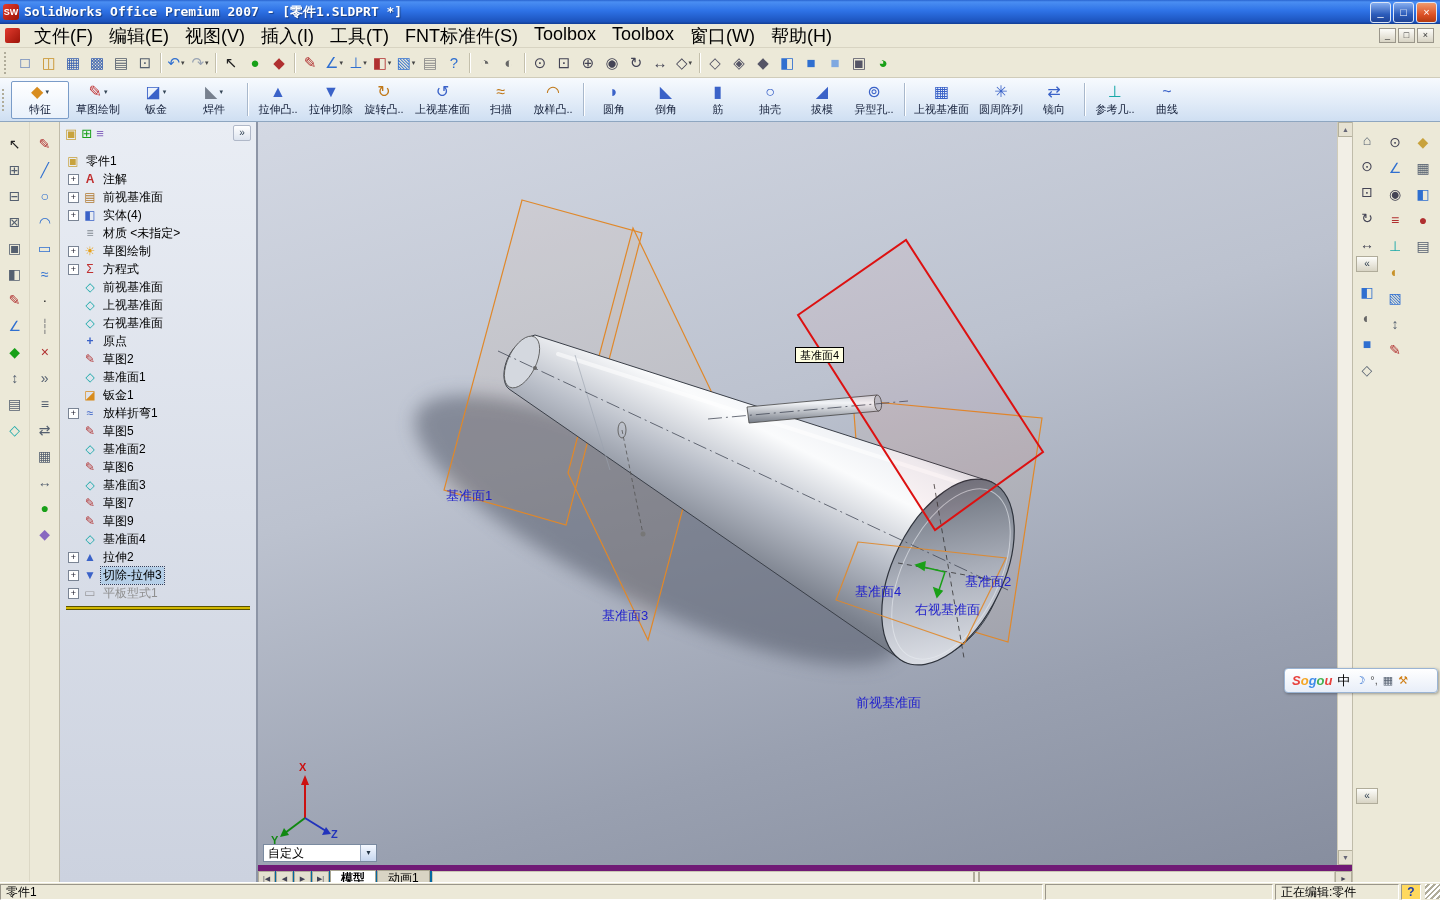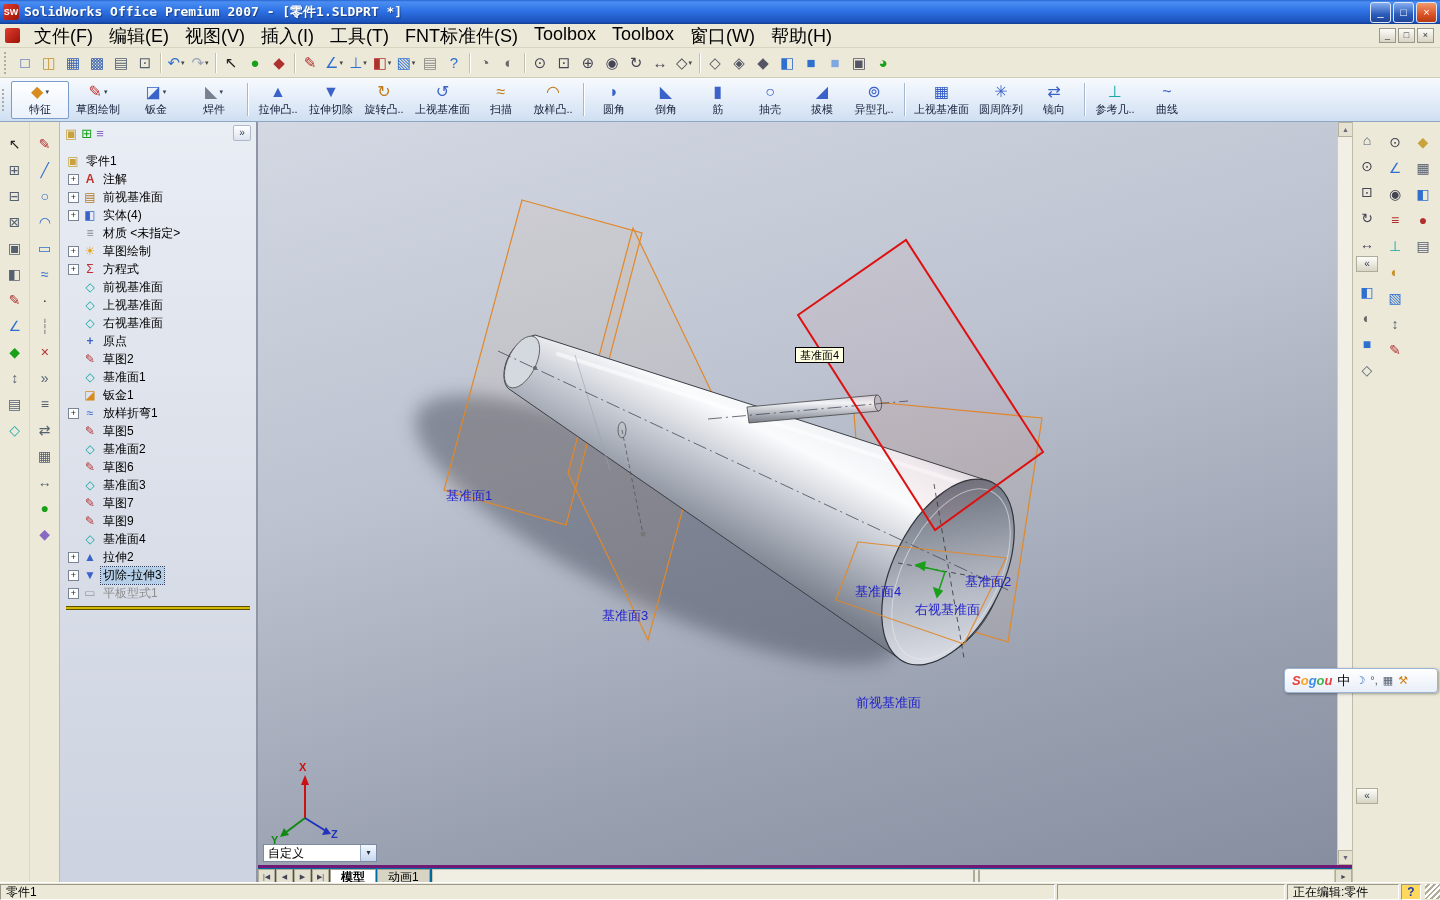--- a/index.html
+++ b/index.html
@@ -95,33 +95,33 @@
 .vscroll{position:absolute;left:1337px;top:122px;width:15px;height:743px;background:#f2efe6;border-left:1px solid #d0ccba}
 .vs-btn{position:absolute;left:0;width:15px;height:15px;background:#e6e2d2;border:1px solid #b4b09c;font-size:7px;text-align:center;line-height:13px;color:#667}
 .vs-btn.up{top:0}.vs-btn.down{bottom:0}
 .right-strip{position:absolute;left:1352px;top:122px;width:88px;height:760px;background:#ECE9D8;border-left:1px solid #c0bcaa}
 .rcol{position:absolute;display:flex;flex-direction:column;gap:2px;align-items:center}
 .rc1a{left:2px;top:6px}.rc1b{left:2px;top:158px}.rc2{left:30px;top:8px}.rc3{left:58px;top:8px}
 .collapse-btn{position:absolute;left:3px;width:22px;height:16px;border:1px solid #b0ac9a;background:linear-gradient(#fdfdfa,#d8d4c4);text-align:center;line-height:14px;font-size:10px;color:#345}
 .cb1{top:134px}.cb2{top:666px}
 
 
-.tabs-row{position:absolute;left:258px;top:865px;width:1094px;height:20px;background:#0369a1;display:flex;align-items:center;border-top:3px solid #701a75}
+.tabs-row{position:absolute;left:258px;top:865px;width:1094px;height:20px;background:#0369a1;display:flex;align-items:center;border-top:6px solid #701a75}
 .tab-nav{width:17px;height:15px;background:#e4e0d0;border:1px solid #b0ac9a;font-size:7px;text-align:center;line-height:13px;color:#445;flex:none}
 .sheet-tab{padding:0 10px;height:16px;line-height:15px;font-size:12px;border:1px solid #a8a492;border-bottom:none;background:#d8d4c4;margin-left:1px;flex:none}
 .sheet-tab.active{background:#fff;font-weight:bold}
 .tab-track{flex:1;height:15px;background:#f0ede2;border:1px solid #cac6b4;position:relative;margin-left:2px}
 .tab-splitter{position:absolute;left:540px;top:0;width:7px;height:13px;border-left:2px solid #b0ac9a;border-right:2px solid #b0ac9a}
 
 
 .statusbar{position:absolute;left:0;top:882px;width:1440px;height:18px;background:#ECE9D8;border-top:1px solid #fff;display:flex;align-items:center;font-size:12px}
 .sb-cell{height:16px;line-height:14px;padding:0 5px;border:1px solid;border-color:#9a968a #fff #fff #9a968a;margin-right:2px;white-space:nowrap}
 .sb-left{flex:1}
 .sb-spacer{width:228px}
-.sb-edit{width:112px}
+.sb-edit{width:124px}
 .sb-help{width:20px;text-align:center;background:#ffd95e;color:#1a3bb0;font-weight:bold}
 .sb-grip{width:15px;height:15px;background:repeating-linear-gradient(135deg,#fff 0 2px,#b0ac9a 2px 4px);margin-left:2px}
 
 
 .sogou{position:absolute;left:1284px;top:668px;width:154px;height:25px;background:linear-gradient(#ffffff,#e8eef8);border:1px solid #9ab4d4;border-radius:4px;display:flex;align-items:center;padding:0 7px;gap:5px;z-index:50;box-shadow:1px 1px 3px rgba(0,0,0,.35)}
 .sogou .logo{font-weight:bold;font-style:italic;font-size:13px;letter-spacing:0}
 .sogou .mode{font-size:13px}
 .sogou .sicon{font-size:11px}
 </style>
 </head>

